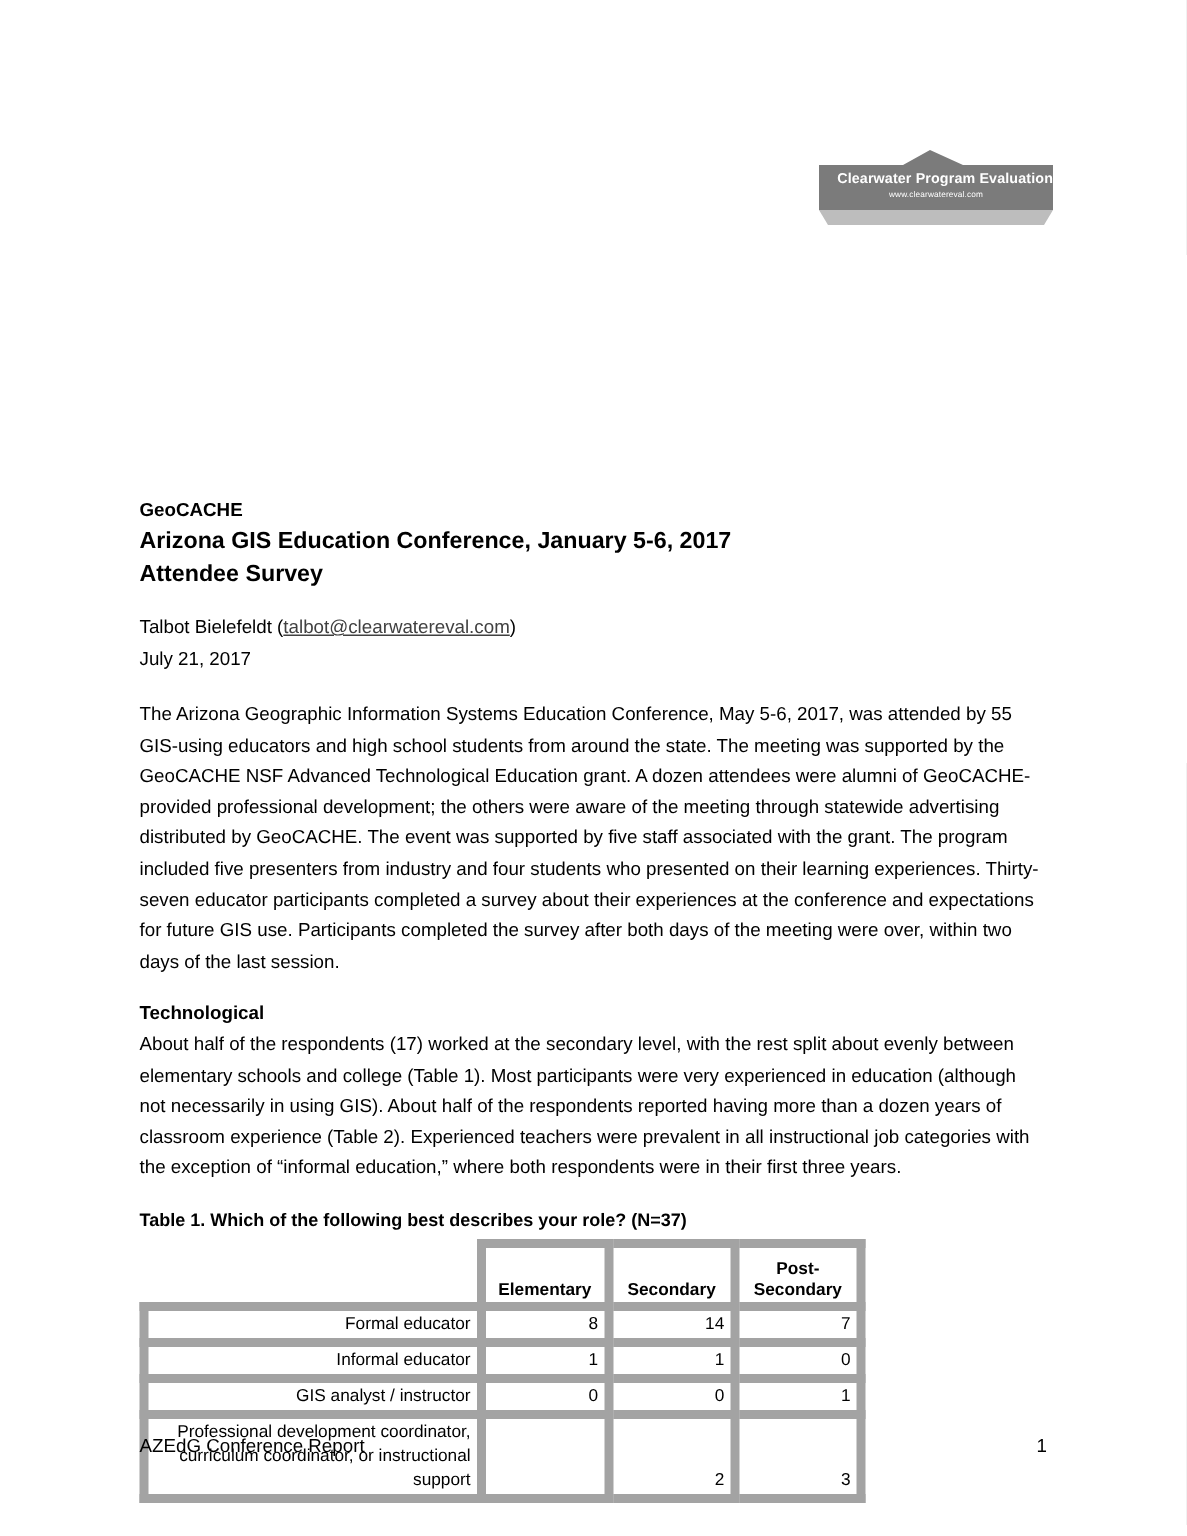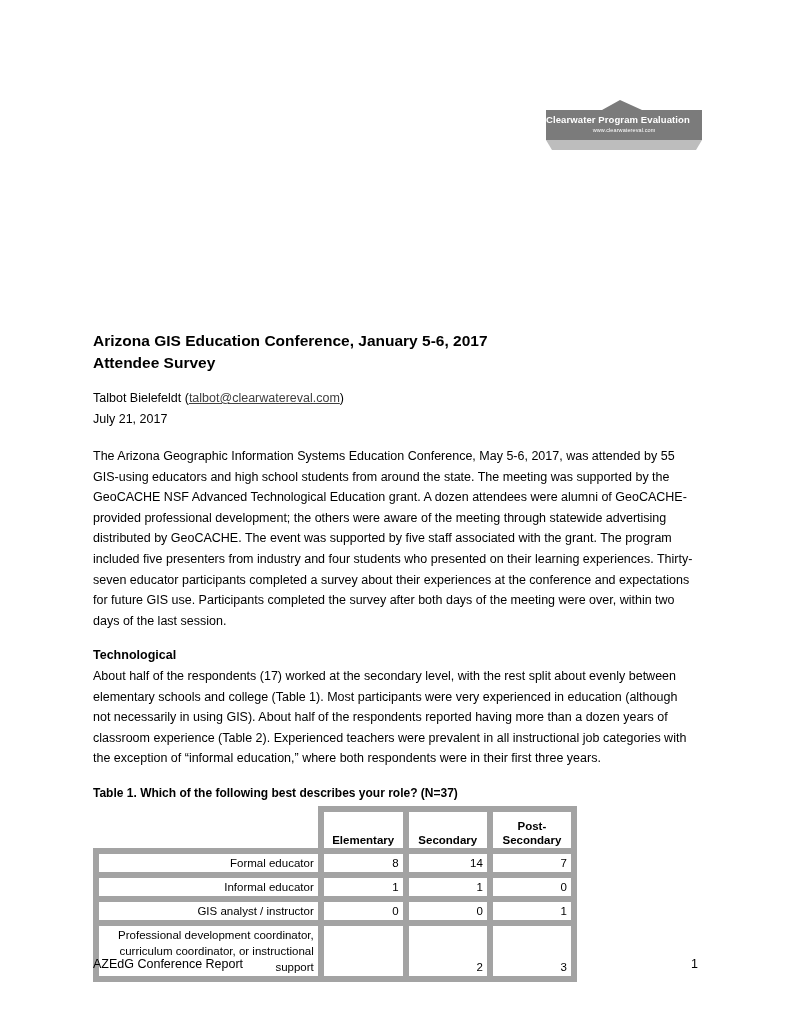--- a/index.html
+++ b/index.html
@@ -31,21 +31,21 @@
     left: 0;
     top: 0;
     width: 156px;
     height: 50px;
   }
   .logo-text {
     position: absolute;
     left: 0;
     top: 14px;
     width: 156px;
-    text-align: left;
+    text-align: right;
     font-size: 9.5px;
     font-weight: bold;
     color: #ffffff;
     letter-spacing: 0.1px;
   }
   .logo-sub {
     position: absolute;
     left: 0;
     top: 27px;
     width: 156px;
@@ -168,20 +168,21 @@
     <svg class="logo-shape" viewBox="0 0 156 50" preserveAspectRatio="none">
       <polygon points="0,10 56,10 74,0 96,10 156,10 156,40 0,40" fill="#7b7b7b"></polygon>
       <polygon points="0,40 156,40 150,50 6,50" fill="#bdbdbd"></polygon>
     </svg>
     <div class="logo-text">Clearwater Program Evaluation</div>
     <div class="logo-sub">www.clearwatereval.com</div>
   </div>
 
   <div class="content">
 
+    <div class="doc-kicker">GeoCACHE</div>
     <div class="doc-title">Arizona GIS Education Conference, January 5-6, 2017</div>
     <div class="doc-subtitle">Attendee Survey</div>
 
     <div class="byline"><span>Talbot Bielefeldt (</span><a href="#">talbot@clearwatereval.com</a><span>)</span></div>
     <div class="date">July 21, 2017</div>
 
     <div class="para">The Arizona Geographic Information Systems Education Conference, May 5-6, 2017, was attended by 55 GIS-using educators and high school students from around the state. The meeting was supported by the GeoCACHE NSF Advanced Technological Education grant. A dozen attendees were alumni of GeoCACHE-provided professional development; the others were aware of the meeting through statewide advertising distributed by GeoCACHE. The event was supported by five staff associated with the grant. The program included five presenters from industry and four students who presented on their learning experiences. Thirty-seven educator participants completed a survey about their experiences at the conference and expectations for future GIS use. Participants completed the survey after both days of the meeting were over, within two days of the last session.</div>
 
     <div class="section-head">Technological</div>
     <div class="para">About half of the respondents (17) worked at the secondary level, with the rest split about evenly between elementary schools and college (Table 1). Most participants were very experienced in education (although not necessarily in using GIS). About half of the respondents reported having more than a dozen years of classroom experience (Table 2). Experienced teachers were prevalent in all instructional job categories with the exception of “informal education,” where both respondents were in their first three years.</div>

